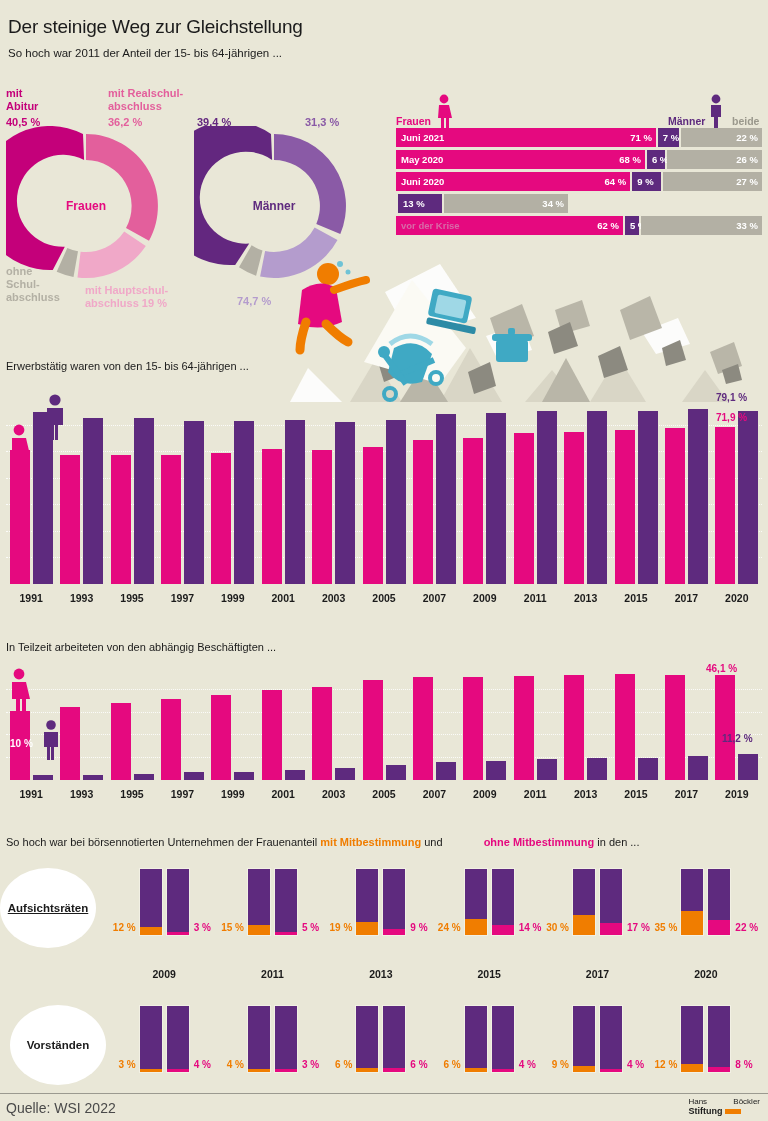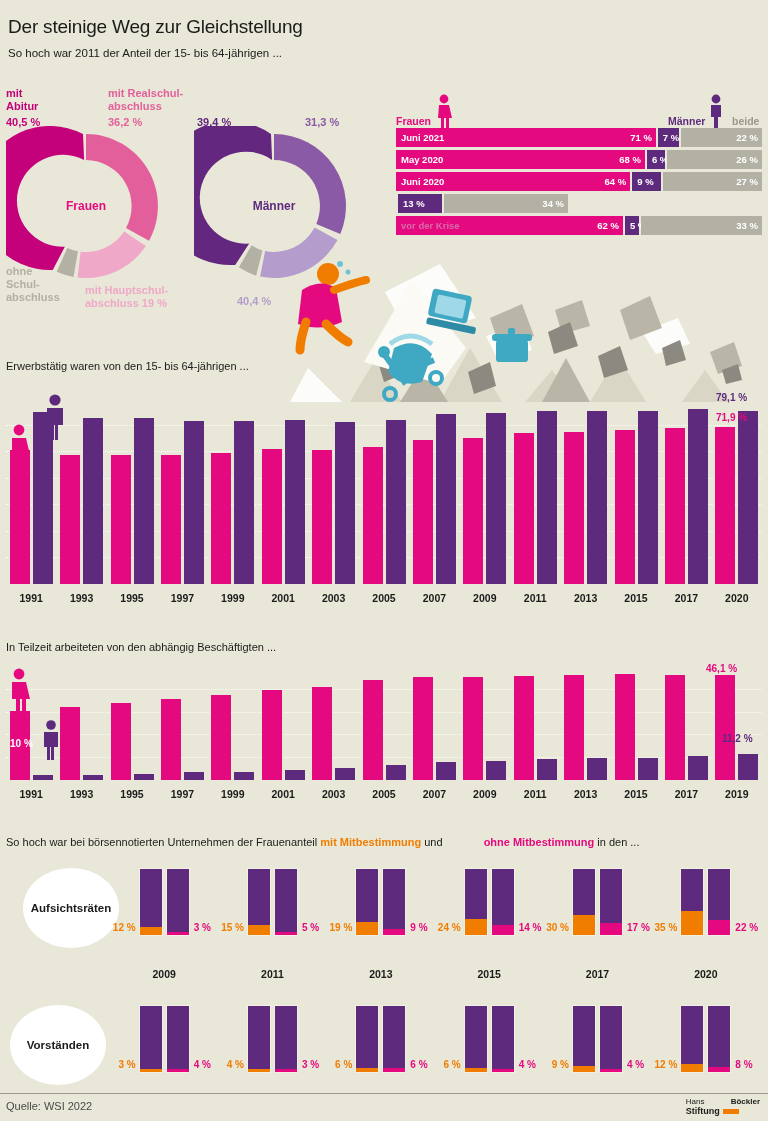--- a/index.html
+++ b/index.html
@@ -83,24 +83,24 @@
   .bfill.mit { background: #f07d00; }
   .bfill.ohne { background: #e5097f; }
   .bval { position: absolute; font-size: 10px; font-weight: bold; white-space: nowrap; }
   .bval.mit { color: #f07d00; }
   .bval.ohne { color: #e5097f; }
 
   
   .footer-rule {
     position: absolute; left: 0; top: 1093px; width: 768px; height: 1px; background: #9b9a90;
   }
-  .source { position: absolute; left: 6px; top: 1100px; font-size: 11px; color: #4a4a4a; }
+  .source { position: absolute; left: 6px; top: 1100px; font-size: 14px; color: #4a4a4a; }
   .logo { position: absolute; right: 8px; top: 1097px; text-align: left; }
   .logo .l1 { font-size: 8px; color: #1b1b1b; }
-  .logo .l1 b { font-weight: bold; margin-left: 24px; }
+  .logo .l1 b { font-weight: normal; margin-left: 24px; }
   .logo .l2 { font-size: 9px; font-weight: bold; color: #1b1b1b; }
   .logo-mark { display: inline-block; width: 16px; height: 5px; background: #f07d00; margin-left: 3px; }
 
   
   .picto { position: absolute; }
   .illus { position: absolute; }
 </style>
 </head>
 <body>
 
@@ -209,21 +209,21 @@
         <path d="M 0,-72 A 72,72 0 0 1 66.3,28.0 L 42.3,17.9 A 46,46 0 0 0 0,-46 Z" fill="#8a5aa6"></path>
         <path d="M 63.5,33.9 A 72,72 0 0 1 -13.9,70.6 L -8.9,45.1 A 46,46 0 0 0 40.6,21.6 Z" fill="#b49ccd"></path>
         <path d="M -17.9,69.7 A 72,72 0 0 1 -35.0,61.3 L -22.4,39.2 A 46,46 0 0 0 -11.5,44.5 Z" fill="#b3b0a4"></path>
         <path d="M -38.8,58.9 A 72,72 0 1 1 -3.0,-72 L -1.9,-46 A 46,46 0 1 0 -24.8,37.6 Z" fill="#63277f"></path>
       </g>
     </svg>
     <div class="donut-center-txt" style="top:73px; color:#5e2a7e;">Männer</div>
   </div>
   <div class="donut-label" style="left:197px; top:116px; color:#63277f;">39,4 %</div>
   <div class="donut-label" style="left:305px; top:116px; color:#8a5aa6;">31,3 %</div>
-  <div class="donut-label" style="left:237px; top:295px; color:#b49ccd;">40,4 %</div>
+  <div class="donut-label" style="left:237px; top:295px; color:#b49ccd;">74,7 %</div>
 
   <div class="care">
     <div class="care-head">
       <span class="lbl" style="left:0; color:#e5097f;">Frauen</span>
       <svg class="picto" style="left:40px; top:6px;" width="16" height="34" viewBox="0 0 16 34">
         <circle cx="8" cy="5" r="4.4" fill="#e5097f"></circle>
         <path d="M3 11 h10 l3 13 h-3 v10 h-3 v-10 h-2 v10 h-3 v-10 h-3 z" fill="#e5097f"></path>
       </svg>
       <span class="lbl" style="left:272px; color:#5e2a7e;">Männer</span>
       <svg class="picto" style="left:312px; top:6px;" width="16" height="34" viewBox="0 0 16 34">
@@ -389,21 +389,21 @@
     <path d="M3 12 h14 v15 h-4 v13 h-3 v-13 h-1 v13 h-3 v-13 h-3 z" fill="#5e2a7e"></path>
   </svg>
   <div class="endval" style="left:10px; top:738px; color:#ffffff;">10 %</div>
   <div class="endval" style="left:706px; top:663px; color:#e5097f;">46,1 %</div>
   <div class="endval" style="left:722px; top:733px; color:#5e2a7e;">11,2 %</div>
 
   <div class="sec-title" style="left:6px; top:836px;">
     <span>So hoch war bei börsennotierten Unternehmen der Frauenanteil </span><span style="color:#f07d00; font-weight:bold;">mit Mitbestimmung</span><span> und </span><span style="color:#e5097f; font-weight:bold;margin-left:38px;">ohne Mitbestimmung</span><span> in den ...</span>
   </div>
 
-  <div class="boardlabel-ell" style="left:23px; top:868px; width:96px; height:80px;">Aufsichtsräten</div>
+  <div class="boardlabel-ell" style="left:0; top:868px; width:96px; height:80px;text-decoration:underline;">Aufsichtsräten</div>
   <div id="chart-aufsichtsraete" style="position:absolute; left:110px; top:868px; width:650px; height:80px;">
       <div class="bbar" style="left: 28.6667px; top: 0px; width: 24px; height: 68px;">
         <div class="bfill mit" style="height: 8px;"></div>
       </div>
       <div class="bval mit" style="top: 54px; left: 0.666667px; text-align: right; width: 25px;">12 %</div>
       <div class="bbar" style="left: 55.6667px; top: 0px; width: 24px; height: 68px;">
         <div class="bfill ohne" style="height: 3px;"></div>
       </div>
       <div class="bval ohne" style="top: 54px; left: 83.6667px;">3 %</div>
       <div class="bbar" style="left: 137px; top: 0px; width: 24px; height: 68px;">

